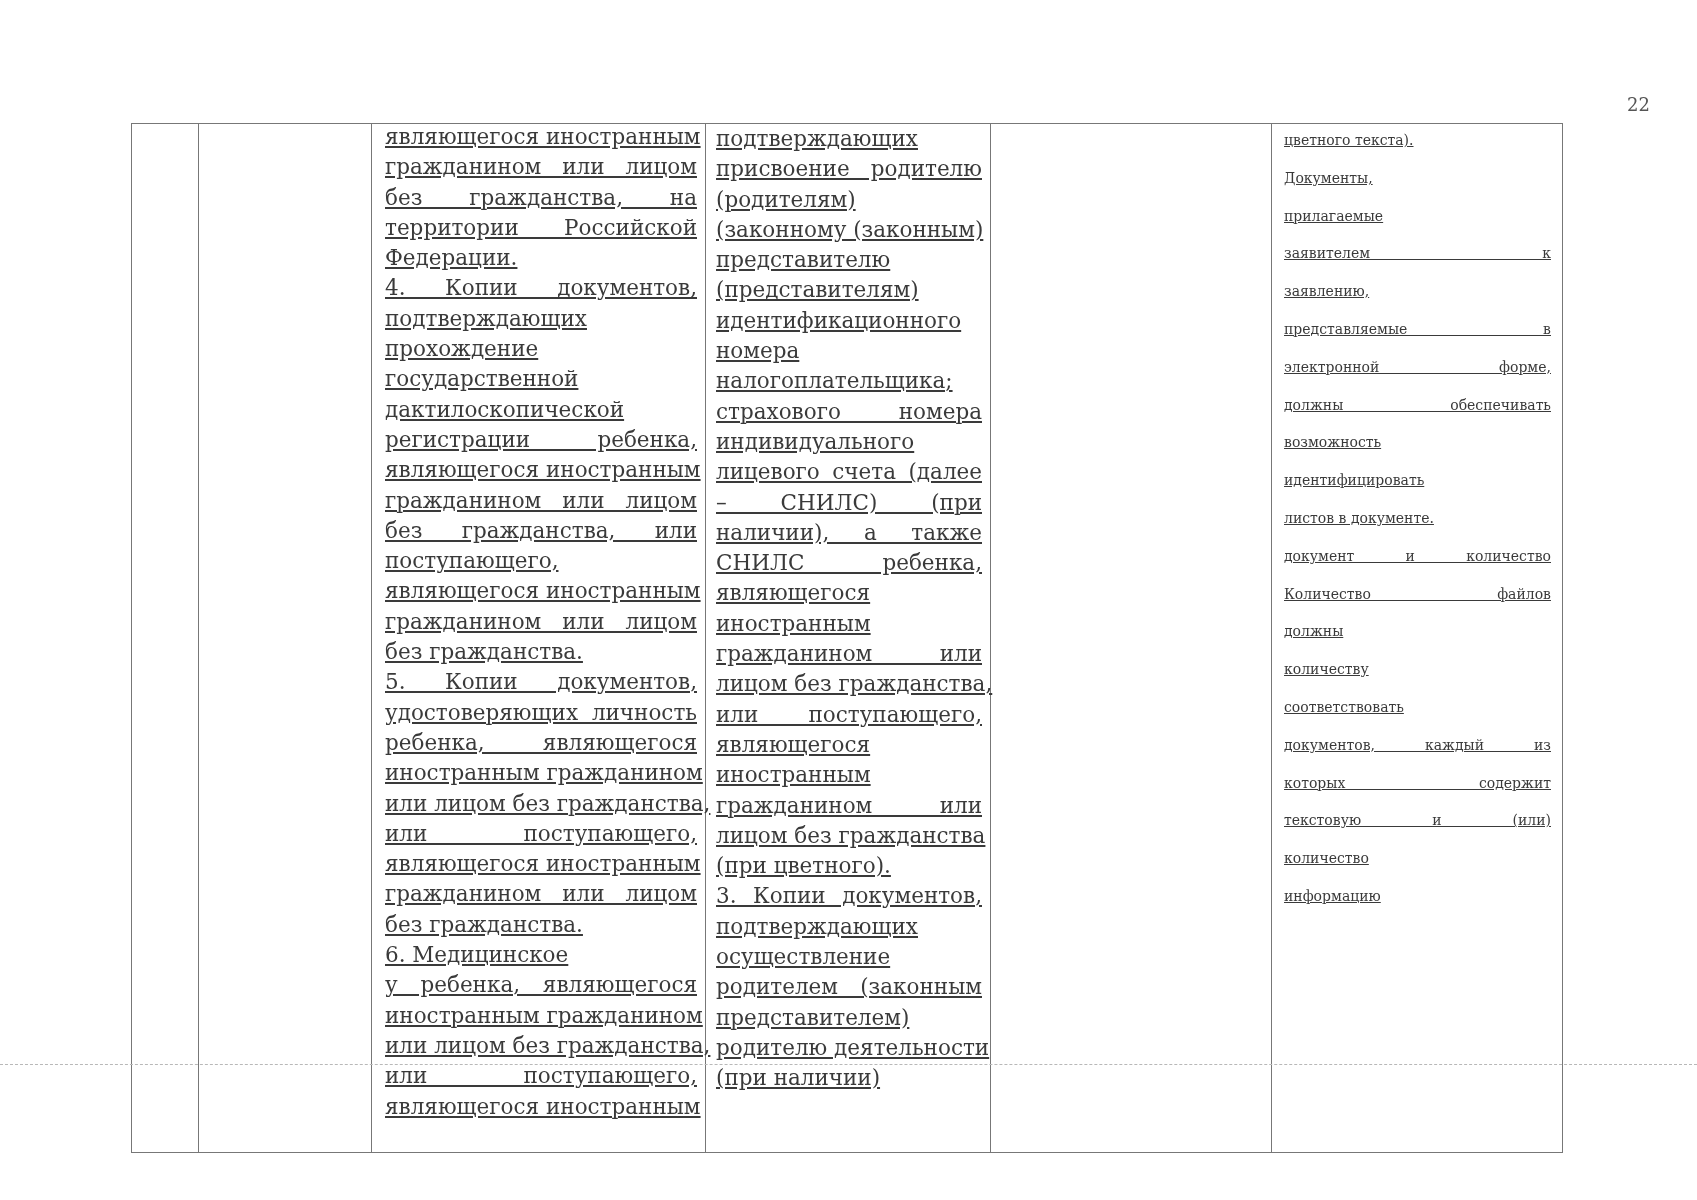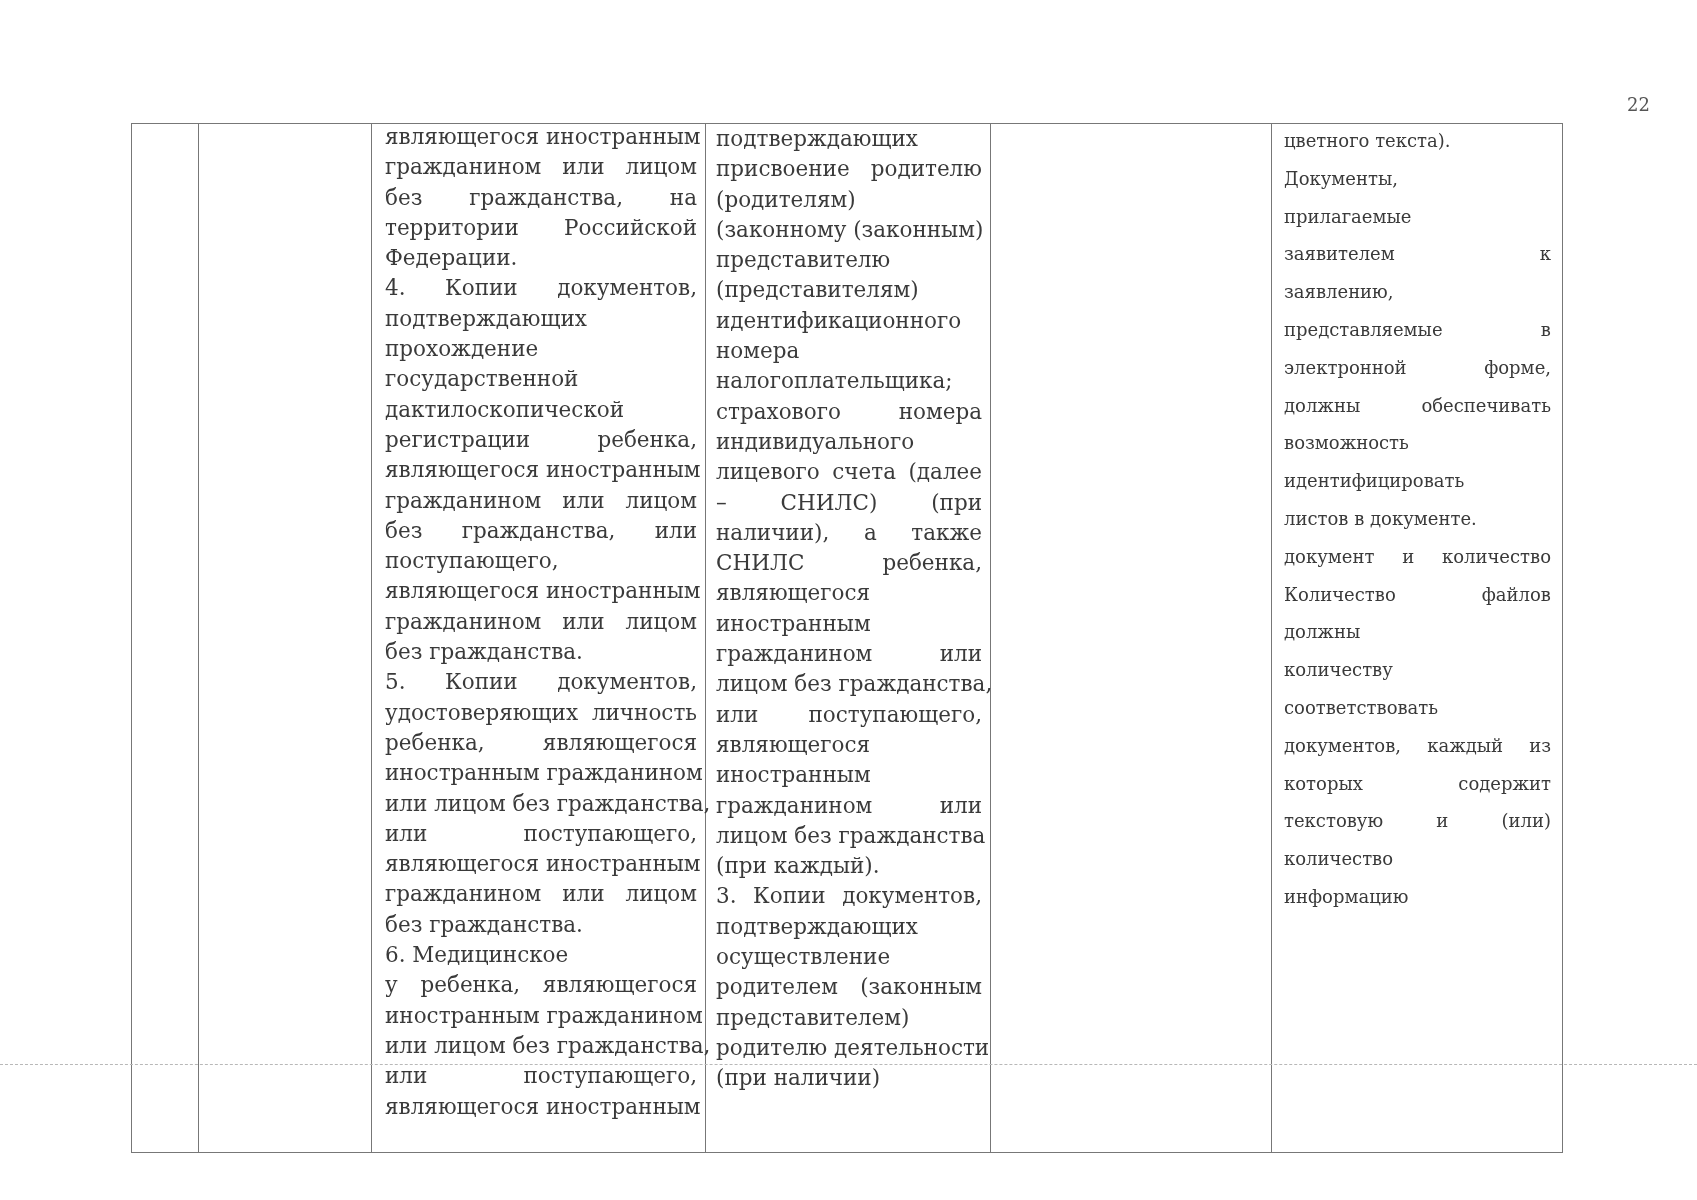--- a/index.html
+++ b/index.html
@@ -4,24 +4,24 @@
 <style>
   html, body { margin: 0; padding: 0; background: #ffffff; }
   body { width: 1697px; height: 1200px; position: relative; overflow: hidden;
          font-family: "DejaVu Serif", "Liberation Serif", serif; color: #3a3a3a; }
   .page-number { position: absolute; top: 78px; left: 0; width: 1650px; text-align: right;
                  font-size: 18px; color: #555; margin-top: 16px; }
   .table { position: absolute; top: 123px; left: 131px; width: 1432px; height: 1030px;
            border: 1.5px solid #777; box-sizing: border-box; }
   .col { position: absolute; top: 0; bottom: 0; border-left: 1.5px solid #777; box-sizing: border-box; }
   .cell-text { position: absolute; font-size: 21.5px; line-height: 30.3px; text-align: justify;
-               text-align-last: left; }
+               text-align-last: left; text-decoration: underline; }
   .cell-text .line { display: block; white-space: nowrap; text-align: justify; text-align-last: justify; height: 30.3px; }
   .cell-text .line.last { text-align-last: left; }
-  .col5-text { font-size: 18px; }
+  .col5-text { font-size: 14px; }
   .col5-text .line { height: 37.8px; line-height: 37.8px; }
   .cut-line { position: absolute; left: 0; width: 1697px; top: 1064px; height: 0;
               border-top: 1px dashed #b8b8b8; }
 </style>
 </head>
 <body>
 
 <div class="page-number">22</div>
 
 <div class="table">
@@ -84,21 +84,21 @@
       <span class="line">СНИЛС ребенка,</span>
       <span class="line last">являющегося</span>
       <span class="line last">иностранным</span>
       <span class="line">гражданином или</span>
       <span class="line">лицом без гражданства,</span>
       <span class="line">или поступающего,</span>
       <span class="line last">являющегося</span>
       <span class="line last">иностранным</span>
       <span class="line">гражданином или</span>
       <span class="line">лицом без гражданства</span>
-      <span class="line last">(при каждый).</span>
+      <span class="line last">(при цветного).</span>
       <span class="line">3. Копии документов,</span>
       <span class="line last">подтверждающих</span>
       <span class="line last">осуществление</span>
       <span class="line">родителем (законным</span>
       <span class="line last">представителем)</span>
       <span class="line">родителю деятельности</span>
       <span class="line last">(при наличии)</span>
     </div>
   <div class="cell-text col5-text" id="col-6" style="left:1152px; top:-2px; width:267px;">
       <span class="line last">цветного текста).</span>

